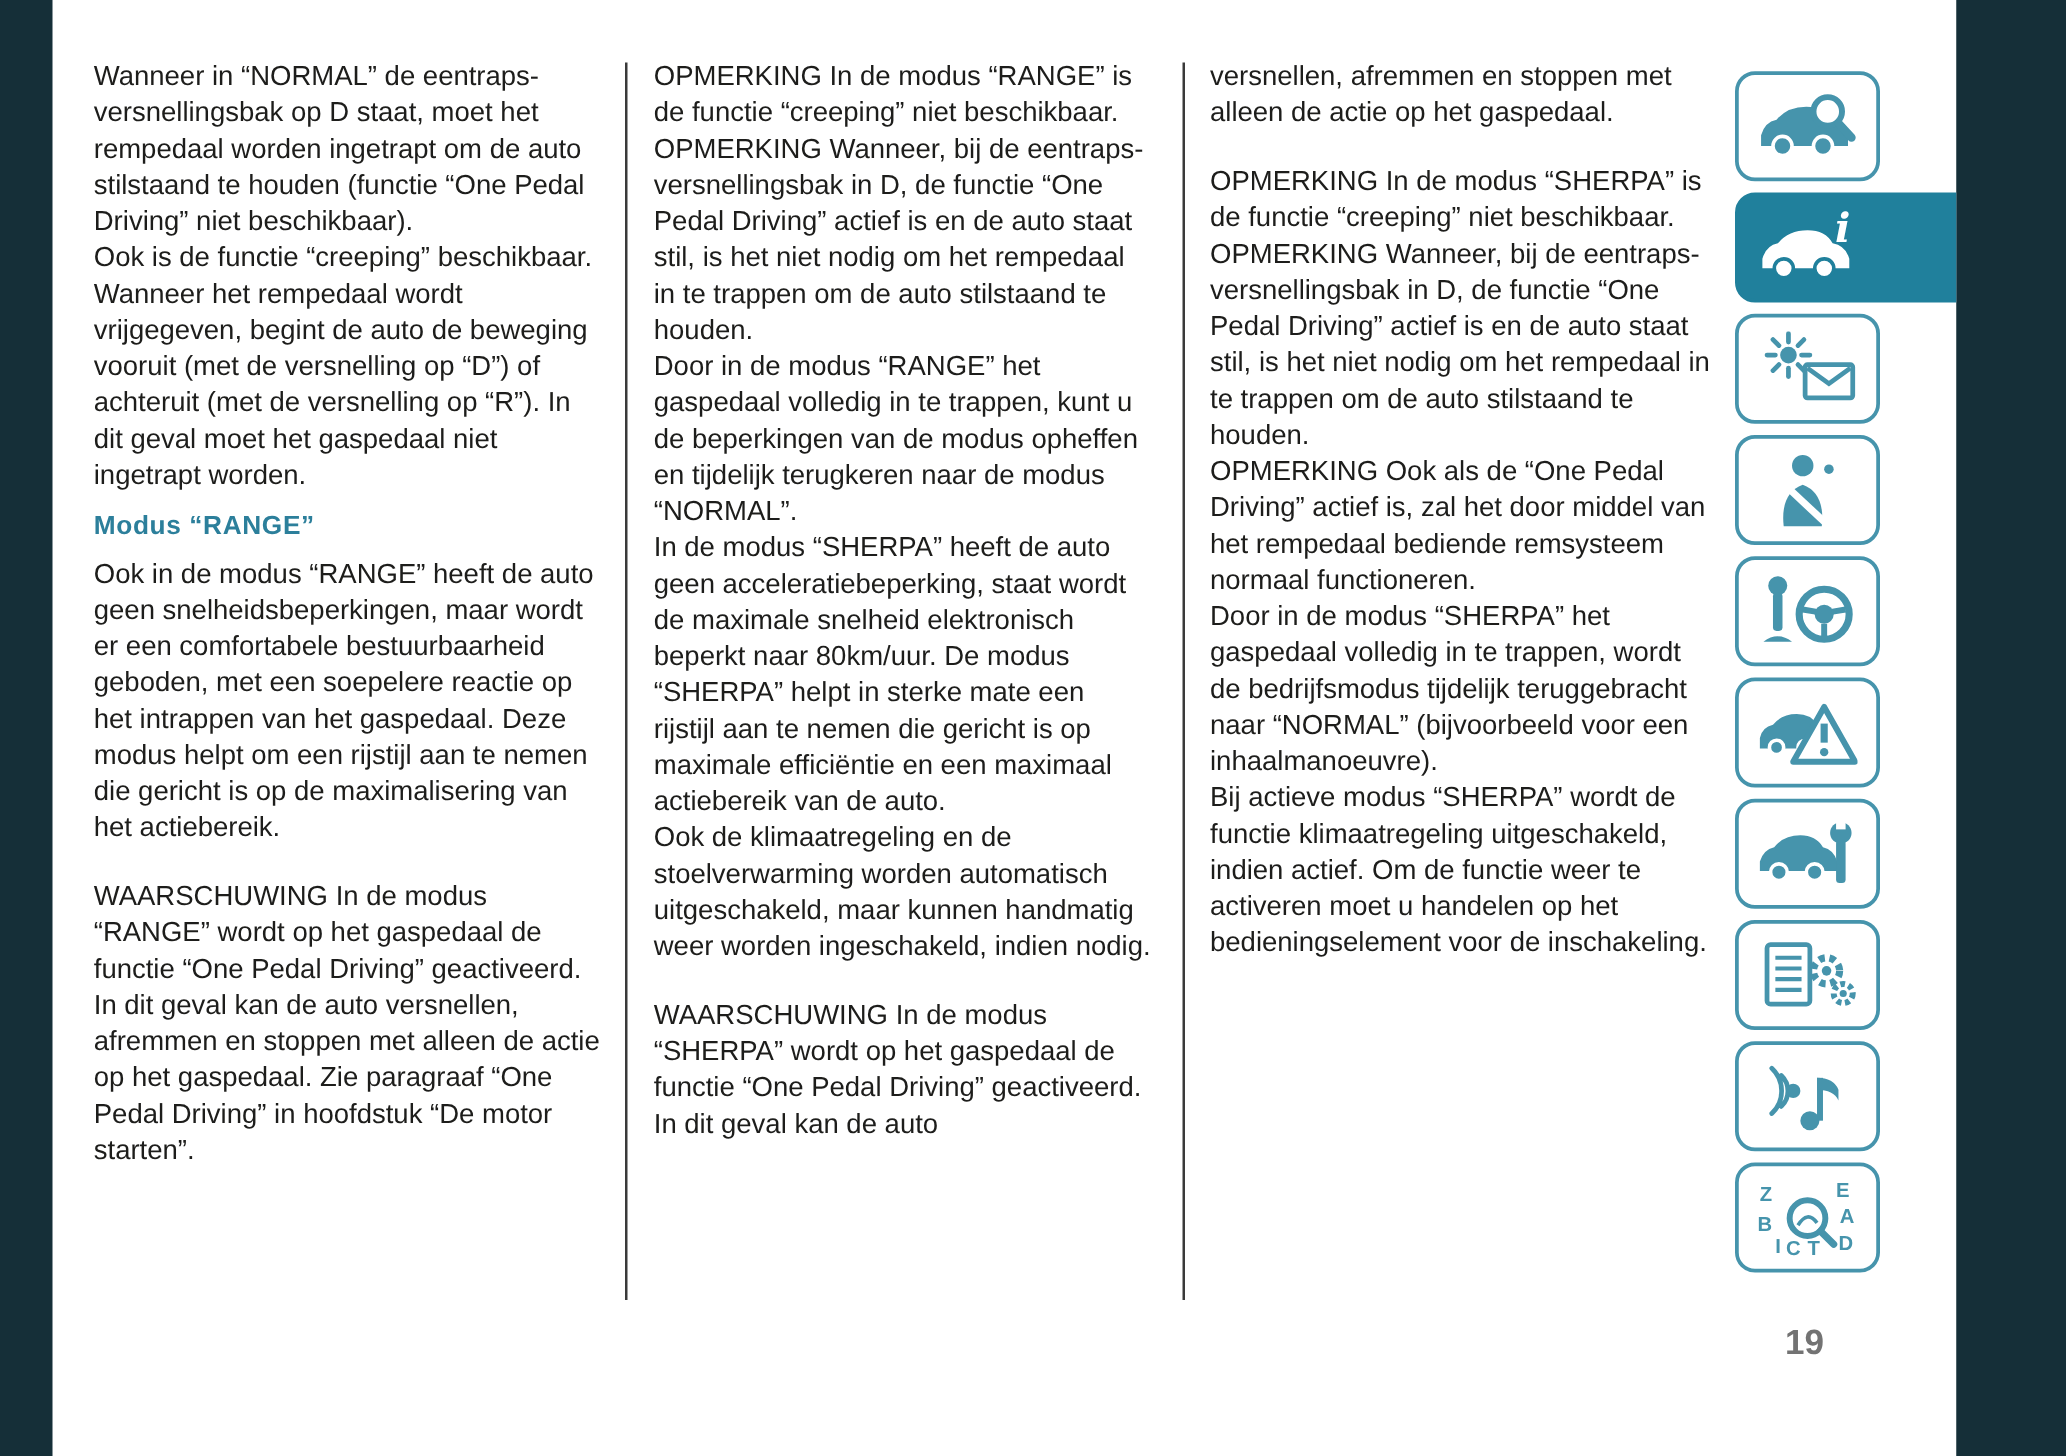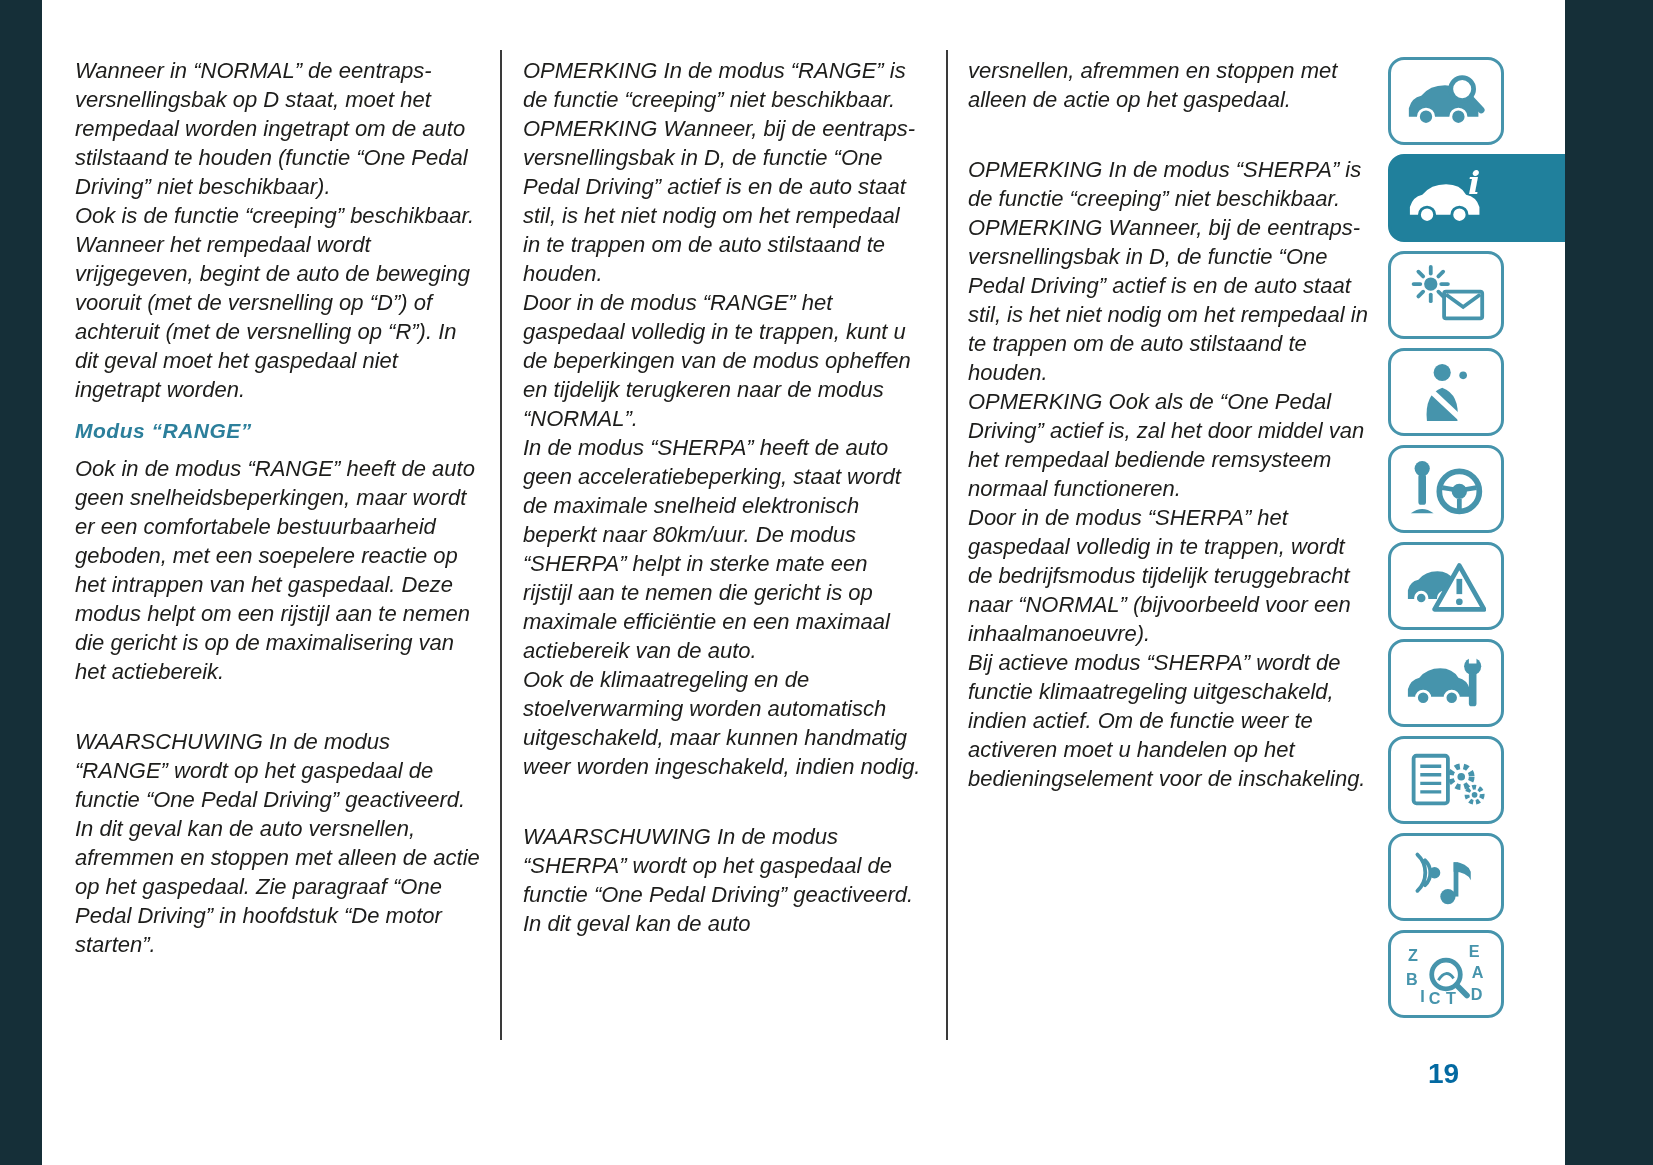--- a/index.html
+++ b/index.html
@@ -9,26 +9,26 @@
     font-family:"Liberation Sans", sans-serif;
     color:var(--text, #1d1d1b);
   }
   .edge { position:absolute; top:0; height:100%; background:var(--edge-bar, #152f38); }
   .edge-left  { left:0;  width:42px; }
   .edge-right { right:0; width:88px; }
 
   .divider { position:absolute; top:50px; height:990px; width:2px; background:#3a3a3a; }
   .d1 { left:500px; } .d2 { left:946px; }
 
-  .col { position:absolute; top:56px; font-size:22px; line-height:29px;font-style:italic; }
+  .col { position:absolute; top:46px; font-size:22px; line-height:29px; }
   .col1 { left:75px;  width:408px; }
   .col2 { left:523px; width:398px; }
   .col3 { left:968px; width:404px; }
   .col p { margin:0; }
-  .col p.gap { margin-top:41px; }
+  .col p.gap { margin-top:26px; }
   .heading {
     color:var(--accent-teal, #2c7f9b);
     font-size:21px; line-height:30px; font-weight:bold;
     letter-spacing:0.5px; margin:12px 0 8px 0;
   }
 
   .tabs { position:absolute; left:1388px; top:57px; display:flex; flex-direction:column; gap:9px; }
   .tab {
     width:116px; height:88px; background:#fff;
     border:3.5px solid var(--icon-teal, #4694ac); border-radius:16px;
@@ -36,21 +36,21 @@
     color:var(--icon-teal, #4694ac); flex:0 0 auto; cursor:pointer;
   }
   .tab.active {
     width:177px; background:var(--active-tab-bg, #20809c);
     border-color:var(--active-tab-bg, #20809c); color:#fff;
     justify-content:flex-start; padding-left:17px;
     border-top-right-radius:0; border-bottom-right-radius:0;
   }
   .tab svg { display:block; }
 
-  .page-number { position:absolute; left:1428px; top:1058px; font-size:28px; font-weight:bold; color:#0369a1; }
+  .page-number { position:absolute; left:1428px; top:1058px; font-size:28px; font-weight:bold; color:#737373; }
 </style>
 </head>
 <body>
 
 <div class="page">
 
   <div class="edge edge-left"></div>
   <div class="edge edge-right"></div>
 
   <div class="divider d1"></div>

